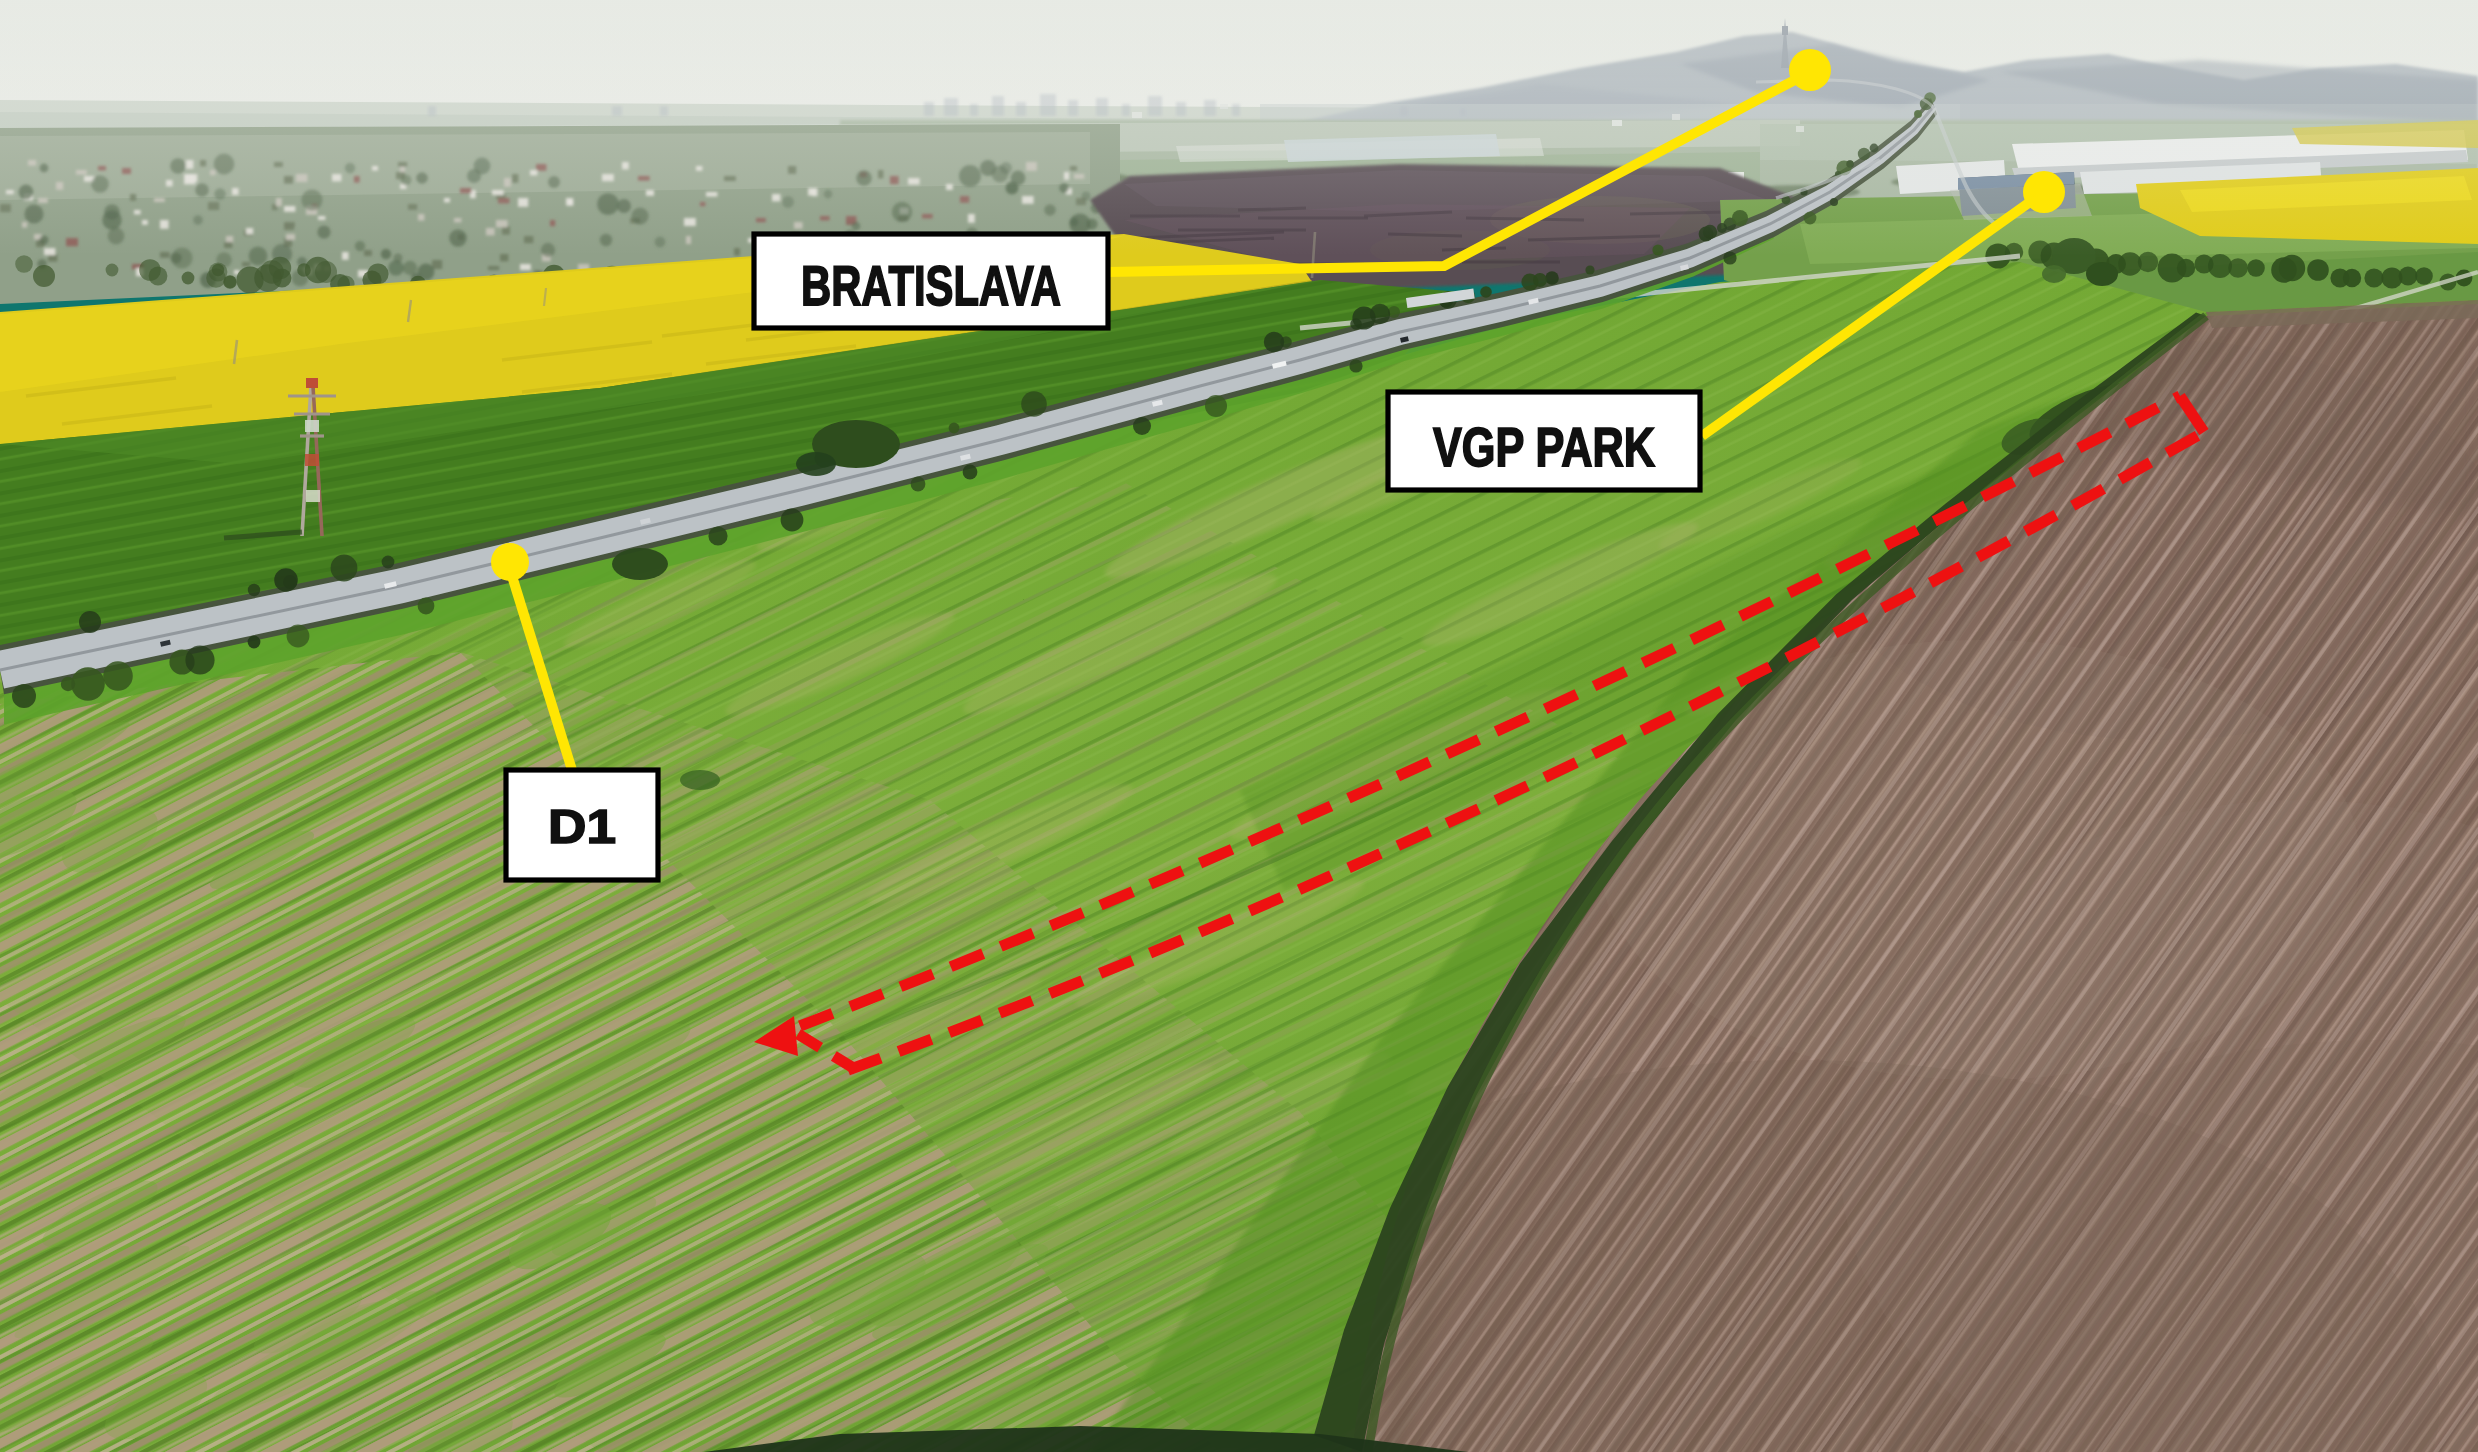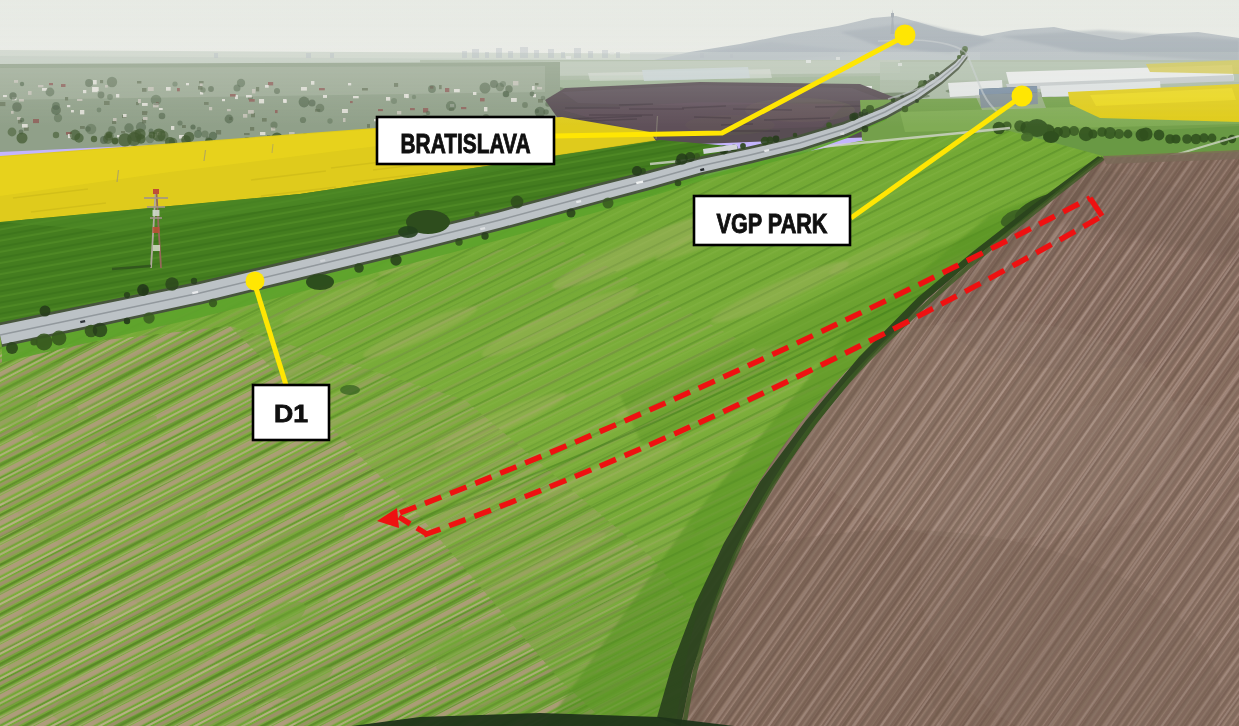--- a/index.html
+++ b/index.html
@@ -1,17 +1,17 @@
 <!DOCTYPE html>
 <html><head>
 <meta charset="utf-8">
 <title>VGP Park Bratislava aerial</title>
 <style>
 html,body{margin:0;padding:0;}
-#stage{position:relative;width:1239px;height:726px;overflow:hidden;font-family:"Liberation Sans",sans-serif;background:#c4b5fd;}
+#stage{position:relative;width:1239px;height:726px;overflow:hidden;font-family:"Liberation Sans",sans-serif;background:#0f766e;}
 </style>
 </head>
 <body>
 
 <div id="stage">
 <svg xmlns="http://www.w3.org/2000/svg" width="1239" height="726" viewBox="0 0 1239 726">
 <defs>
 <linearGradient id="sky" x1="0" y1="0" x2="0" y2="1">
  <stop offset="0" stop-color="#e3e7e1"></stop>
           <stop offset="0.5" stop-color="#e9ebe6"></stop>

